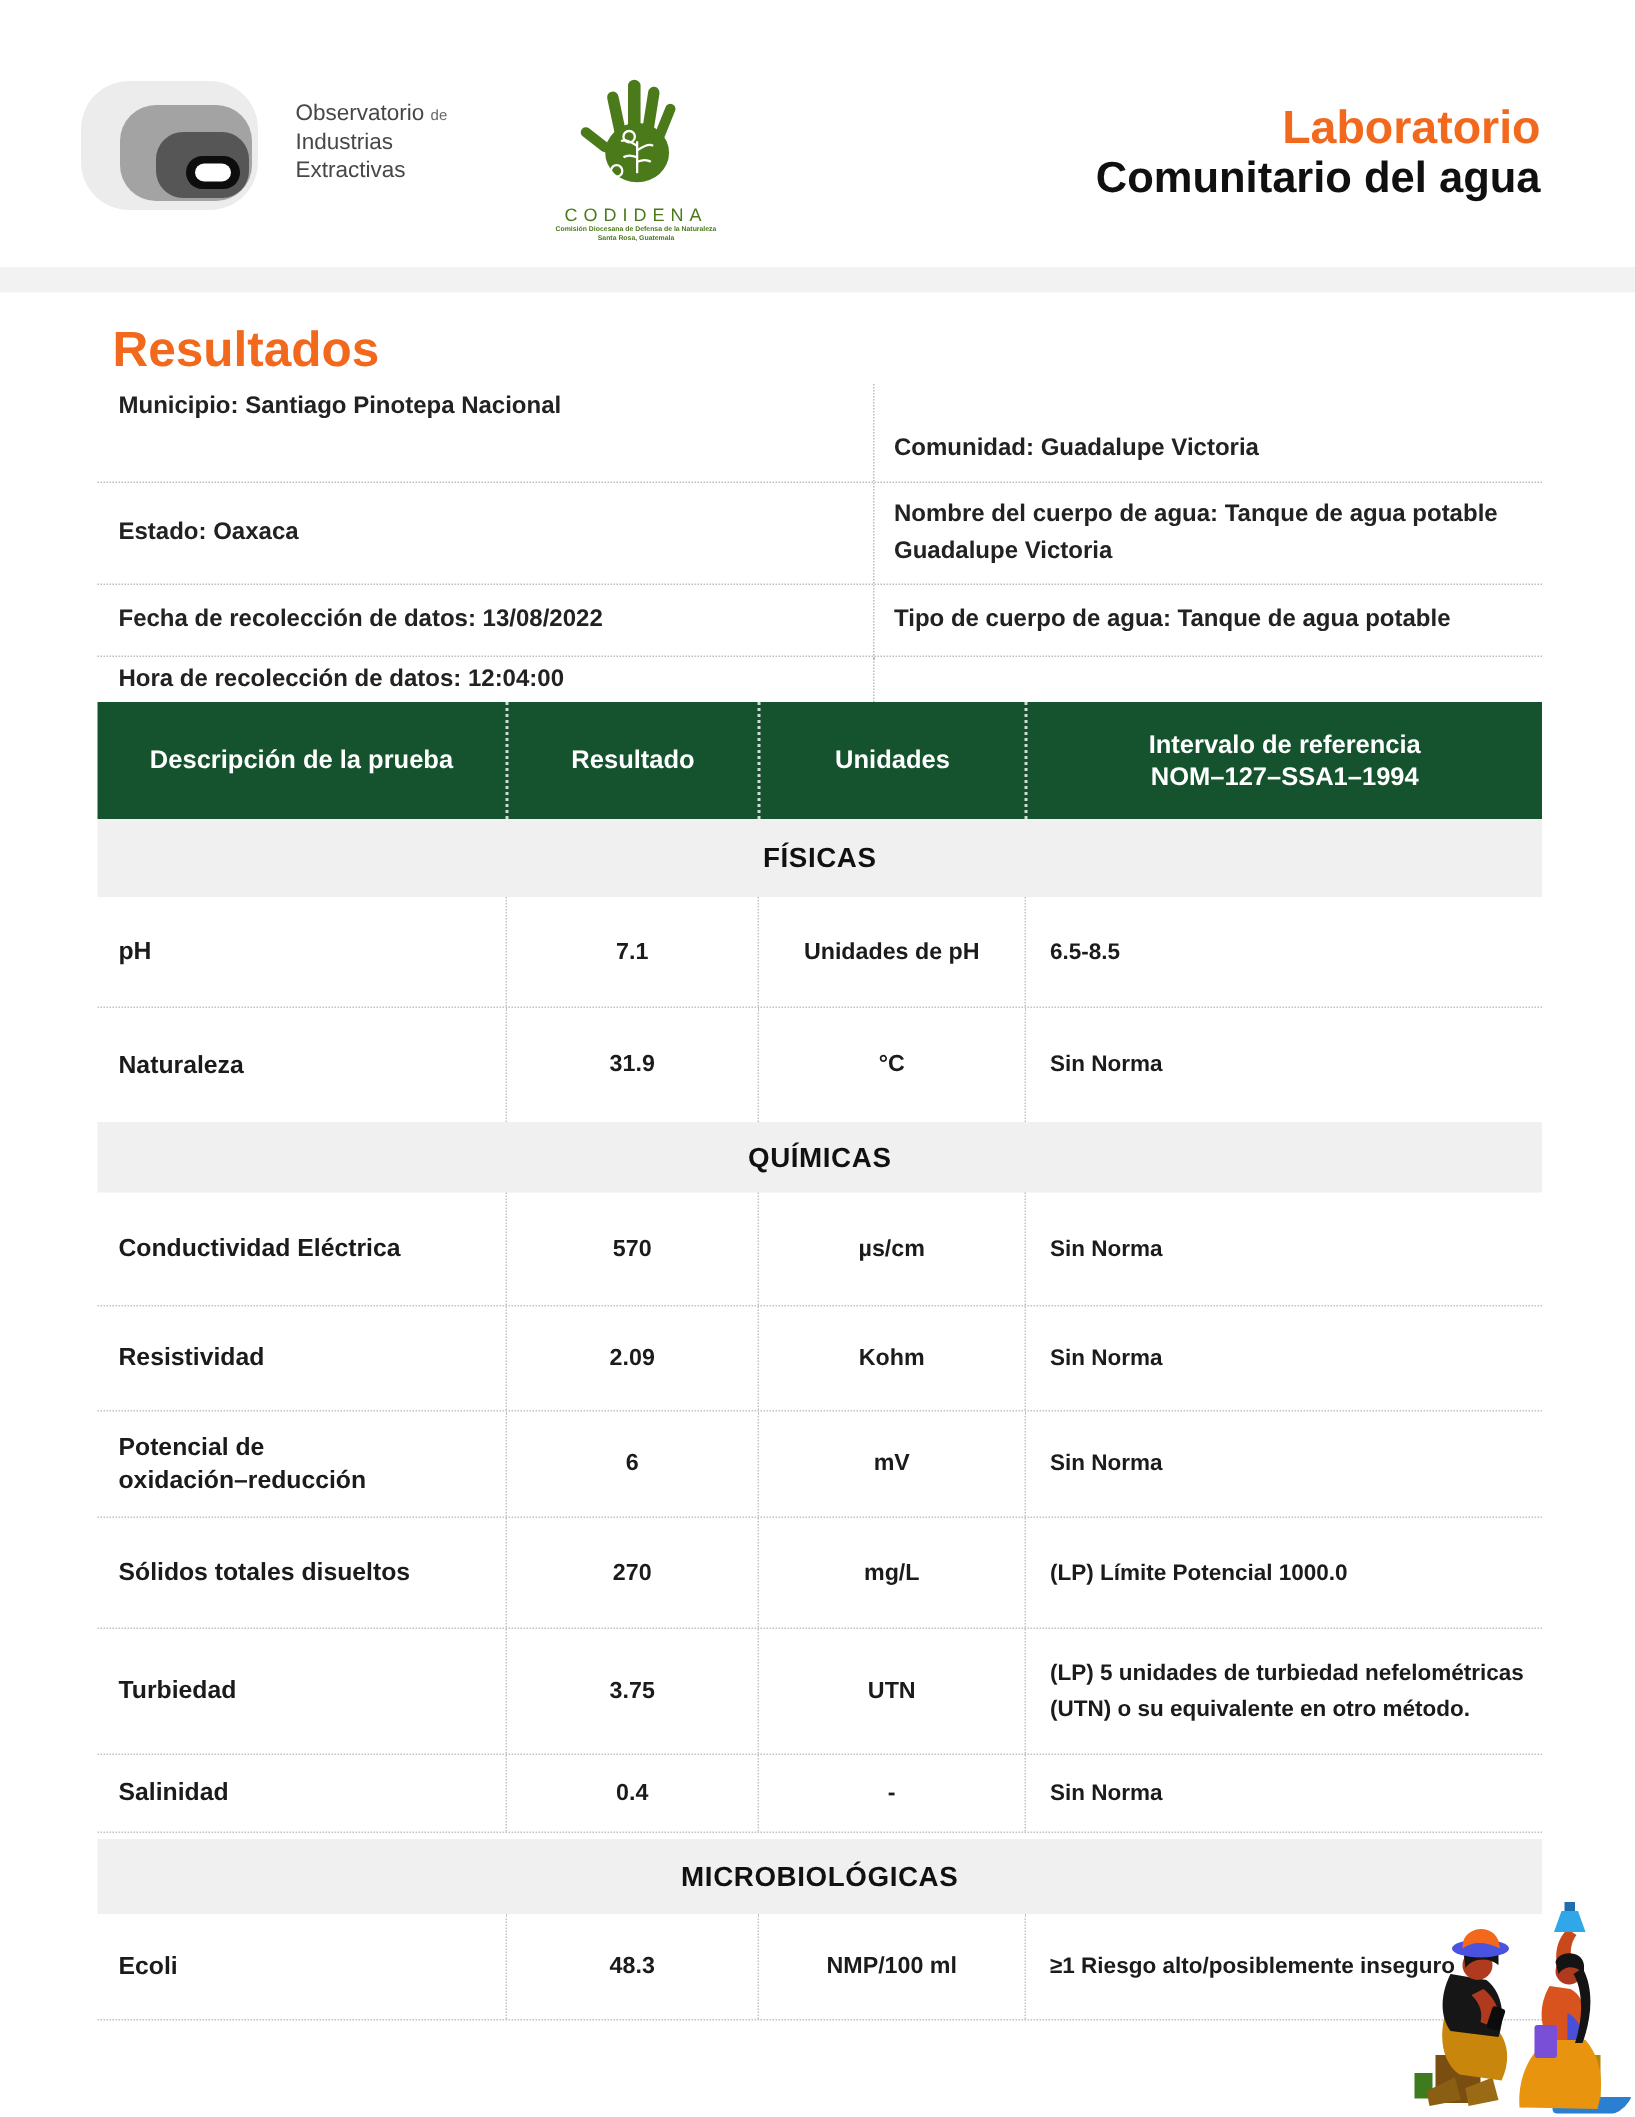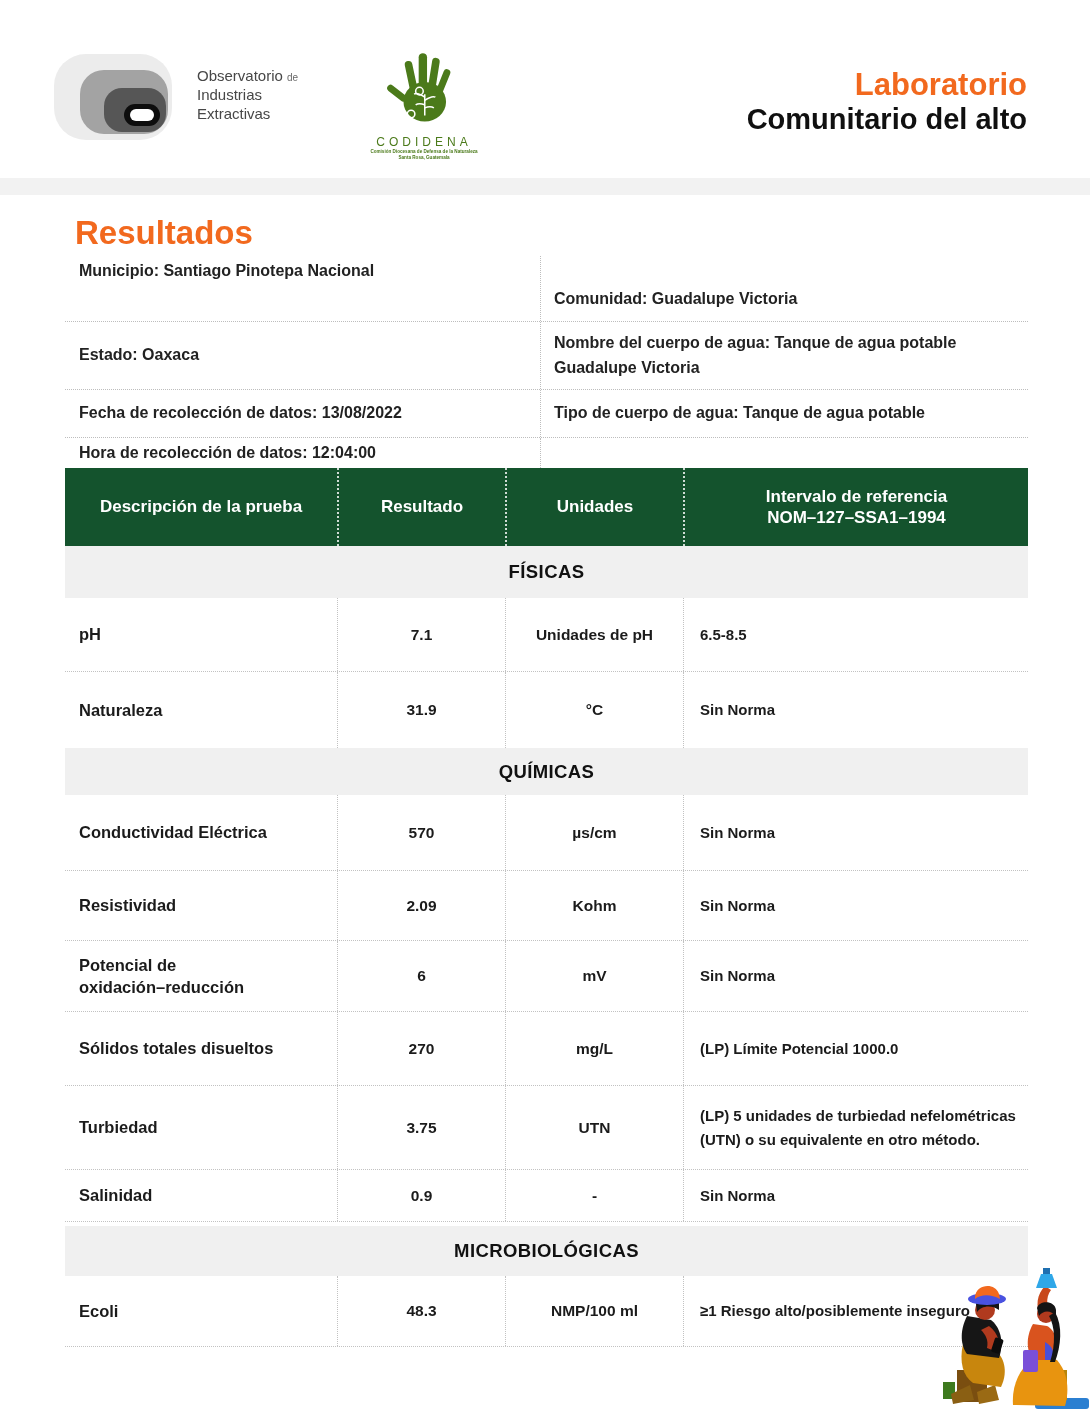--- a/index.html
+++ b/index.html
@@ -1,35 +1,35 @@
 <!DOCTYPE html>
 <html><head>
 <meta charset="utf-8">
 <style>
   * { box-sizing: border-box; margin: 0; padding: 0; }
   body { background: #fff; font-family: "Liberation Sans", sans-serif; }
-  .page { position: relative; width: 1090px; height: 1411px; background: #fff; overflow: hidden; color: #1e1e1e; }
+  .page { position: relative; width: 1090px; height: 1411px; background: #fff; overflow: hidden; color: #1e1e1e; border-radius: 23px; }
 
   
   .logo-oie { position: absolute; left: 54px; top: 52px; }
   .org-text { position: absolute; left: 197px; top: 66px; font-size: 15px; line-height: 1.28; color: #474747; font-weight: 400; }
   .org-text .small-de { font-size: 10px; color: #6a6a6a; }
   .codidena { position: absolute; left: 368px; top: 50px; width: 112px; text-align: center; }
   .codidena-name { font-size: 12px; font-weight: 400; letter-spacing: 4px; color: #4B7A1A; margin-top: 1px; }
   .codidena-cap { font-size: 4.6px; color: #4B7A1A; line-height: 1.35; font-weight: 700; }
   .doc-title { position: absolute; right: 63px; top: 68px; text-align: right; line-height: 1.12; }
   .doc-title .l1 { color: #F2691E; font-size: 31px; font-weight: 700; }
   .doc-title .l2 { color: #101010; font-size: 29px; font-weight: 700; }
 
   .topbar { position: absolute; left: 0; top: 178px; width: 1090px; height: 17px; background: #F2F2F2; }
 
   
   .res-heading { position: absolute; left: 75px; top: 214px; font-size: 33px; font-weight: 700; color: #F2691E; }
   .meta { position: absolute; left: 65px; top: 256px; width: 963px; }
-  .meta-row { display: grid; grid-template-columns: 475px 1fr; border-bottom: 1px dotted #bdbdbd; }
+  .meta-row { display: grid; grid-template-columns: 475px 1fr; border-bottom: 1px dotted #bdbdbd; gap: 42px; }
   .meta-row:last-child { border-bottom: none; }
   .meta-cell { display: flex; align-items: center; font-size: 16px; font-weight: 700; color: #222; padding: 0 14px; line-height: 1.55; }
   .meta-cell.right { border-left: 1px dotted #bdbdbd; padding-left: 13px; }
   .mr1 { height: 66px; }
   .mr1 .left  { align-items: flex-start; padding-top: 3px; }
   .mr1 .right { align-items: flex-end; padding-bottom: 9px; }
   .mr2 { height: 68px; }
   .mr3 { height: 48px; }
   .mr4 { height: 30px; }
 
@@ -90,21 +90,21 @@
       </g>
       <circle cx="33" cy="84" r="5" fill="none" stroke="#ffffff" stroke-width="2"></circle>
     </svg>
     <div class="codidena-name">CODIDENA</div>
     <div class="codidena-cap">Comisión Diocesana de Defensa de la Naturaleza</div>
     <div class="codidena-cap">Santa Rosa, Guatemala</div>
   </div>
 
   <div class="doc-title">
     <div class="l1">Laboratorio</div>
-    <div class="l2">Comunitario del alto</div>
+    <div class="l2">Comunitario del agua</div>
   </div>
 
   <div class="topbar"></div>
 
   <div class="res-heading">Resultados</div>
 
   <div class="meta">
     <div class="meta-row mr1">
       <div class="meta-cell left">Municipio: Santiago Pinotepa Nacional</div>
       <div class="meta-cell right">Comunidad: Guadalupe Victoria</div>
@@ -178,21 +178,21 @@
       <div class="c c4 pre">(LP) Límite Potencial 1000.0</div>
     </div>
     <div class="trow" style="min-height:84px">
       <div class="c c1 pre">Turbiedad</div>
       <div class="c c2">3.75</div>
       <div class="c c3">UTN</div>
       <div class="c c4 pre">(LP) 5 unidades de turbiedad nefelométricas (UTN) o su equivalente en otro método.</div>
     </div>
     <div class="trow" style="min-height:52px">
       <div class="c c1 pre">Salinidad</div>
-      <div class="c c2">0.9</div>
+      <div class="c c2">0.4</div>
       <div class="c c3">-</div>
       <div class="c c4 pre">Sin Norma</div>
     </div>
 
     <div class="band band-m">MICROBIOLÓGICAS</div>
 
     <div class="trow" style="min-height:71px">
       <div class="c c1 pre">Ecoli</div>
       <div class="c c2">48.3</div>
       <div class="c c3">NMP/100 ml</div>

